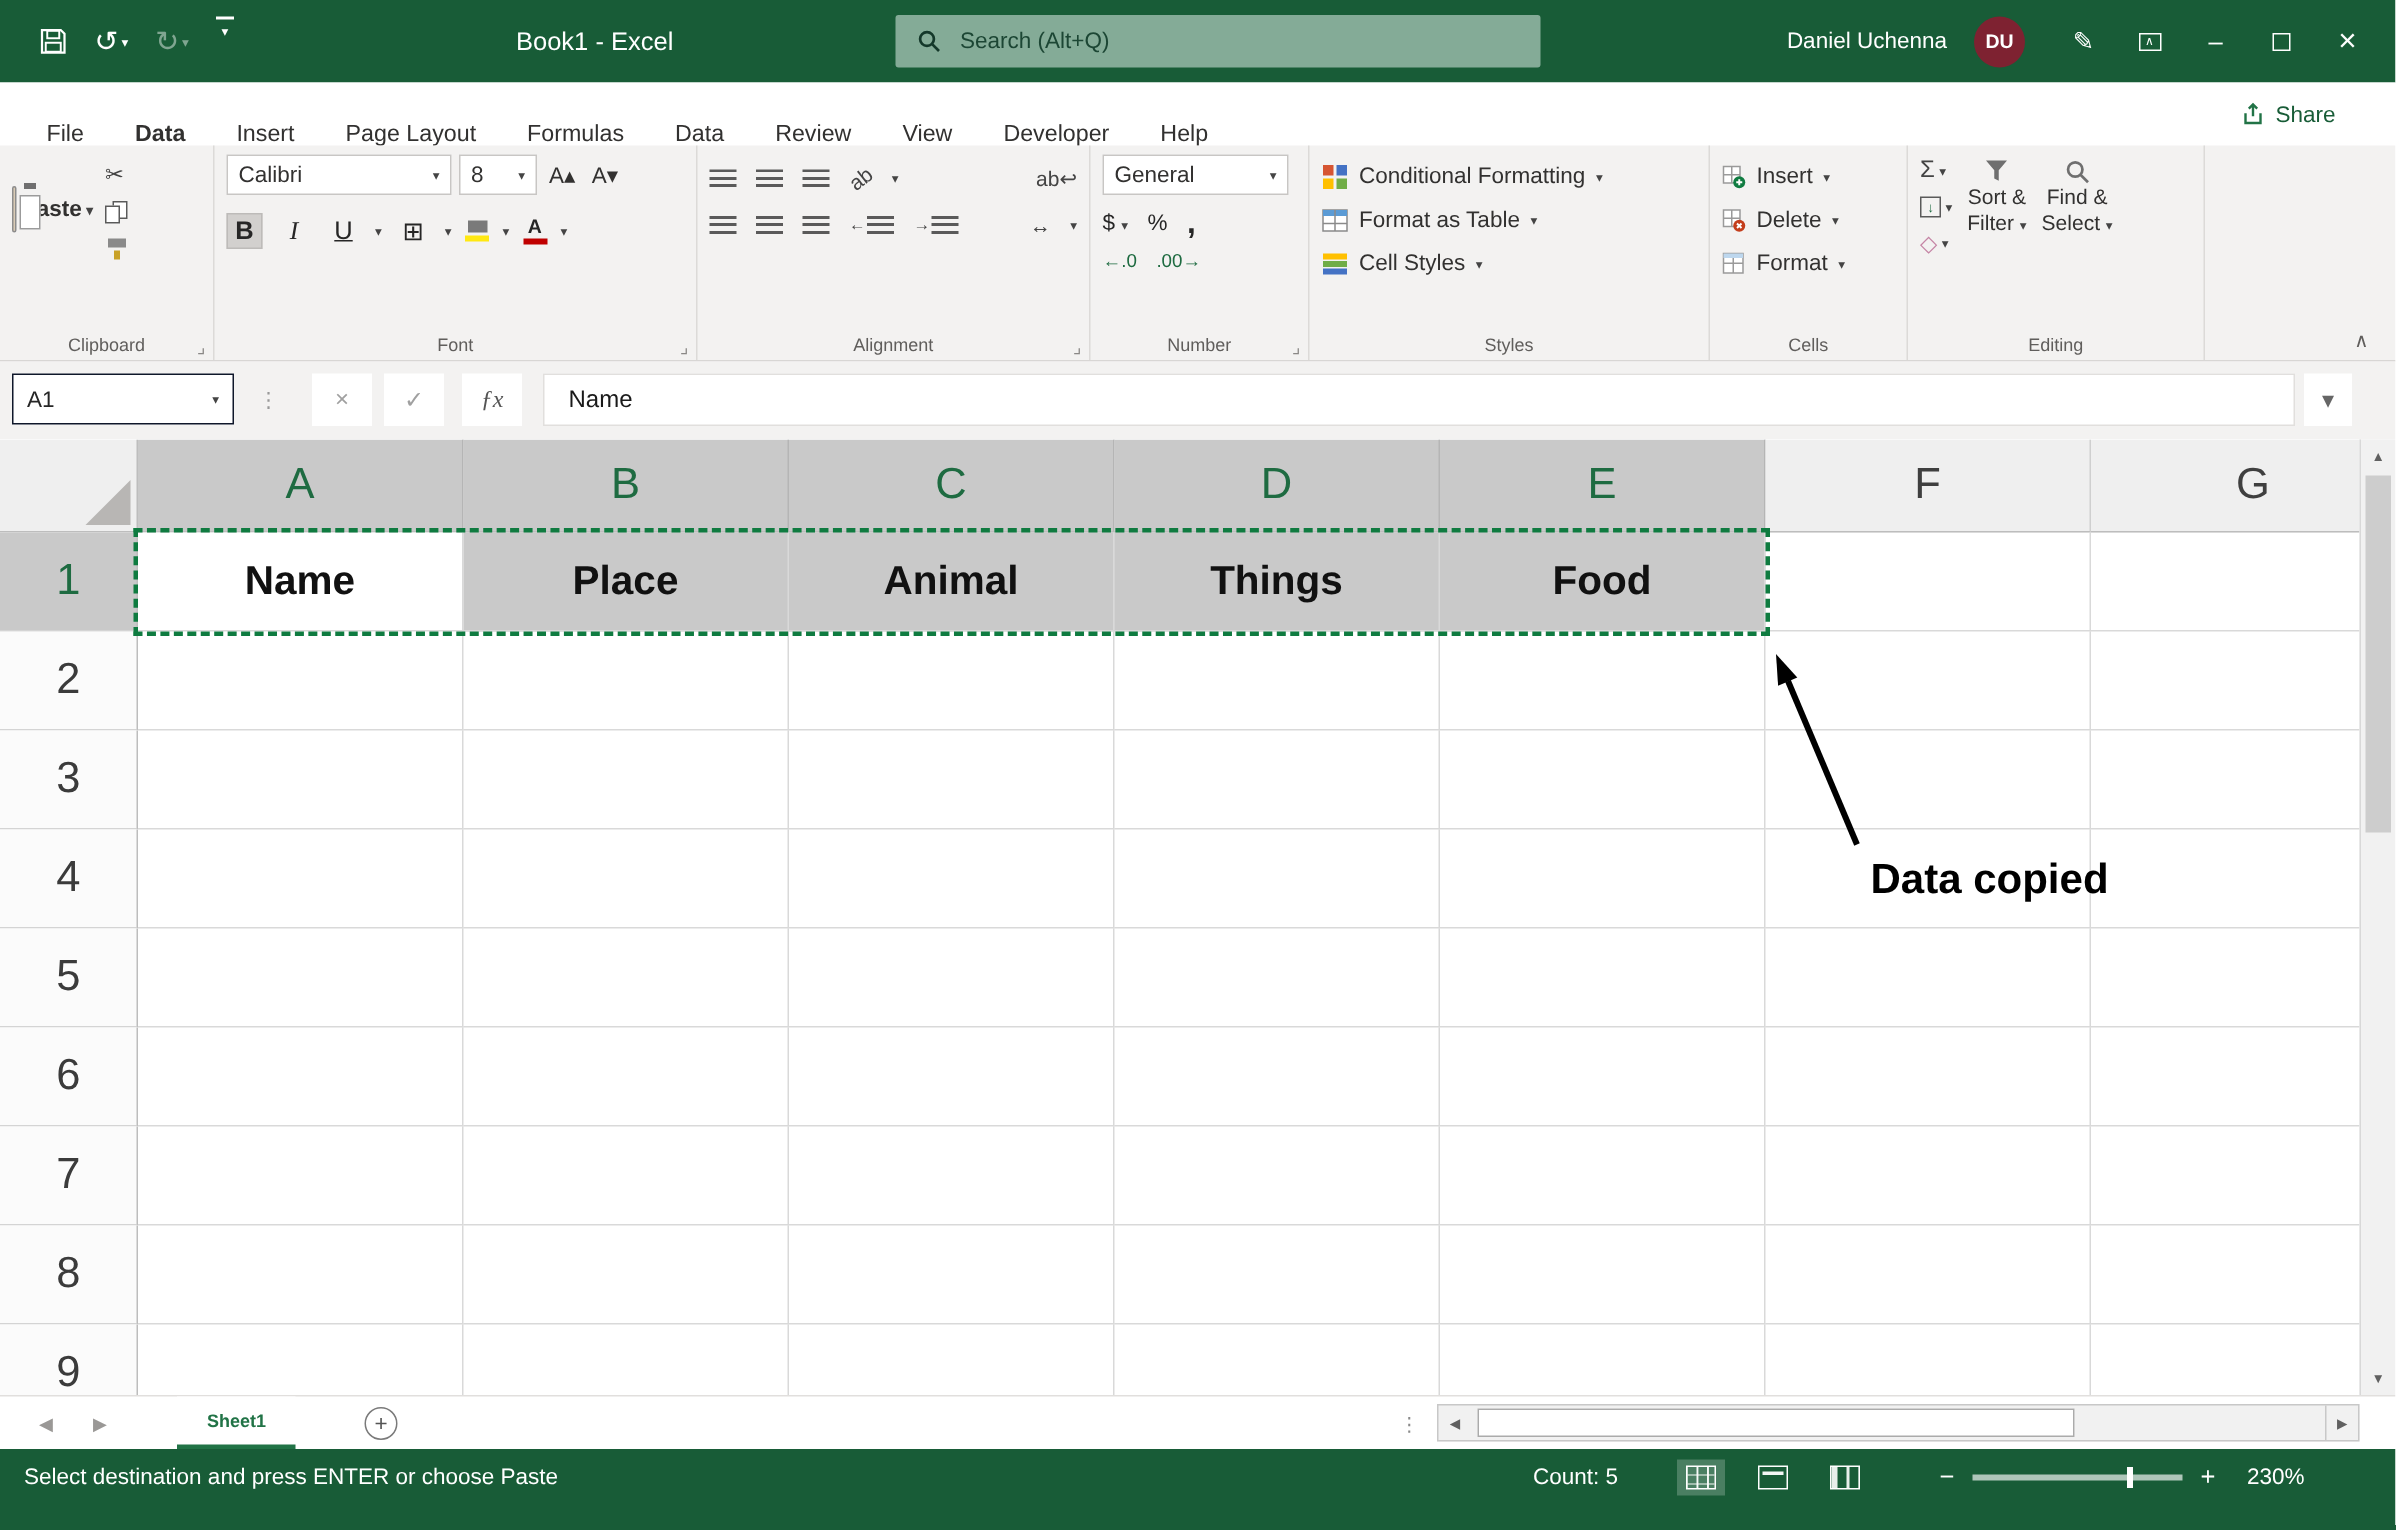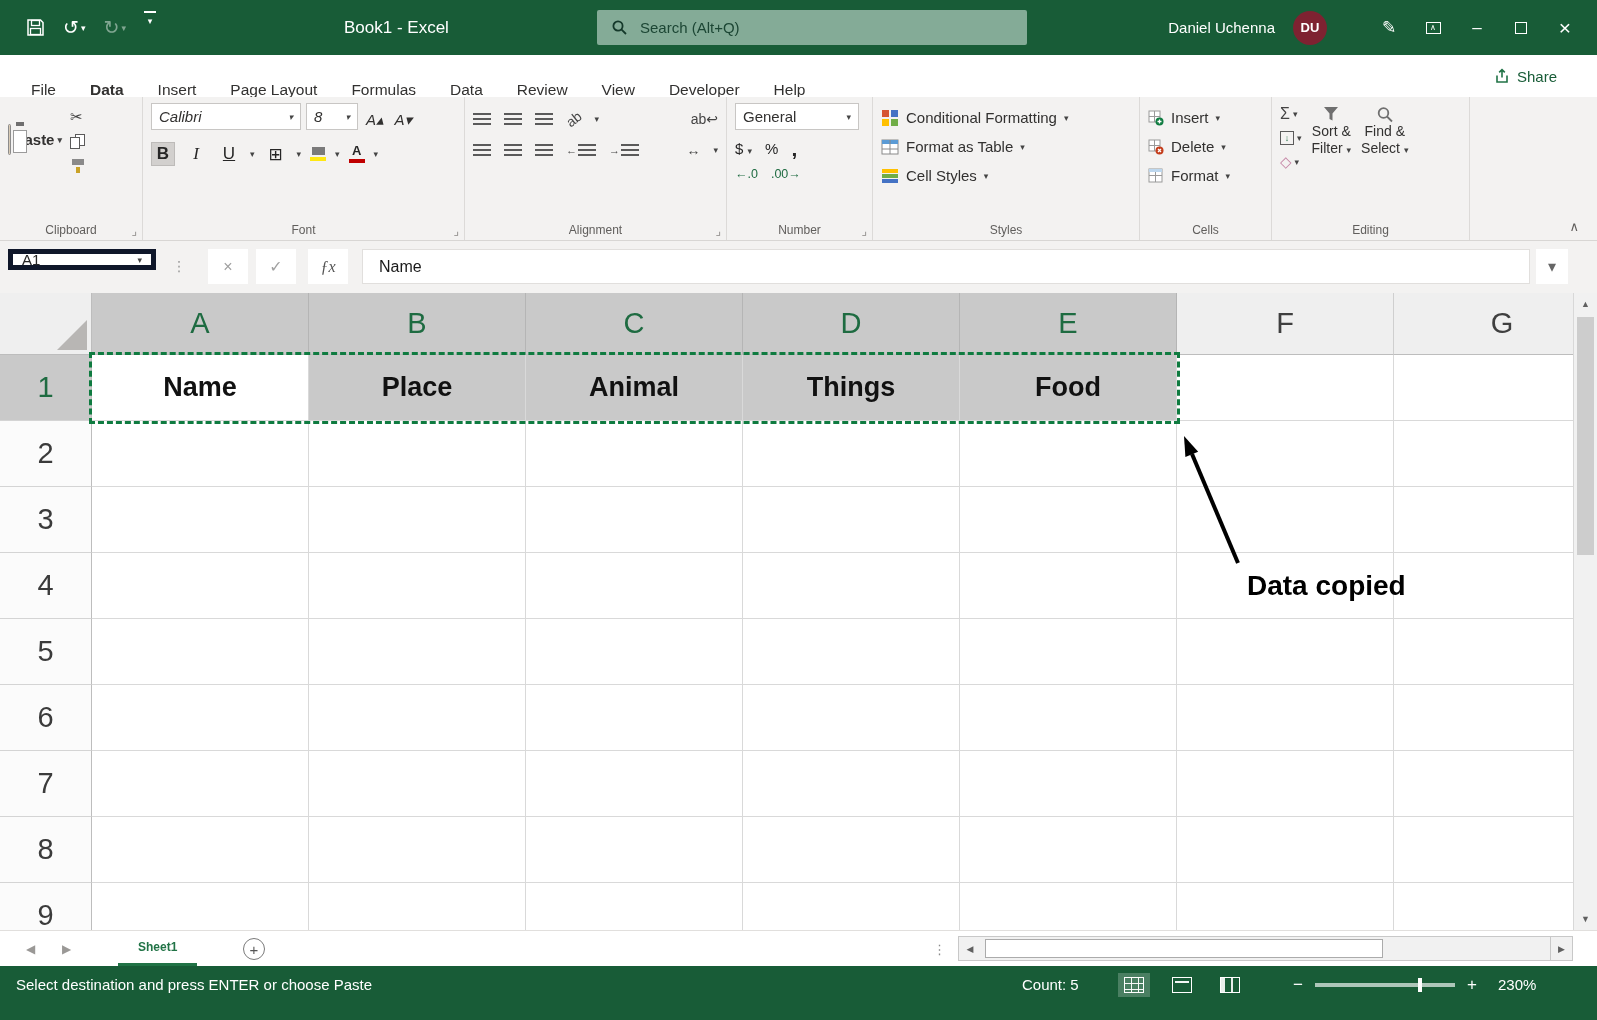--- a/index.html
+++ b/index.html
@@ -15,21 +15,21 @@
   .tbtn.redo { opacity:.45; }
   .qat-custom { display:flex; flex-direction:column; align-items:center; }
   .qat-custom .bar { width:12px; height:0; border-top:2px solid #fff; margin-bottom:1px; }
   .qat-custom .dd { font-size:9px; }
   .tb-title { position:absolute; left:344px; top:0; height:55px; line-height:55px; color:#fff; font-size:17px; }
   .searchbox { position:absolute; left:597px; top:10px; width:430px; height:35px; background:#84AB97; border-radius:2px; display:flex; align-items:center; padding-left:14px; gap:12px; }
   .searchbox input { background:transparent; border:none; outline:none; font-size:15px; color:#14382A; width:340px; font-family:inherit; }
   .searchbox input::placeholder { color:#1C4634; opacity:1; }
   .tb-right { position:absolute; right:10px; top:0; height:55px; display:flex; align-items:center; }
   .username { color:#fff; font-size:15px; margin-right:18px; }
-  .avatar { width:34px; height:34px; border-radius:50%; background:#7E2231; color:#fff; font-size:13px; font-weight:700; display:flex; align-items:center; justify-content:center; margin-right:40px; }
+  .avatar { width:34px; height:34px; border-radius:50%; background:#7E2231; color:#fff; font-size:13px; font-weight:700; display:flex; align-items:center; justify-content:center; margin-right:17px; }
   .tb-icon { width:44px; height:55px; color:#fff; display:flex; align-items:center; justify-content:center; font-size:17px; }
   .ribbonopt { width:44px; height:55px; display:flex; align-items:center; justify-content:center; }
   .ribbonopt .box { width:15px; height:12px; border:1.5px solid #fff; display:flex; align-items:flex-start; justify-content:center; font-size:8px; color:#fff; line-height:10px; }
   .max-box { width:12px; height:12px; border:1.5px solid #fff; }
 
   
   .tabstrip { position:absolute; top:55px; left:0; width:1597px; height:42px; background:#fff; display:flex; align-items:center; padding-left:14px; }
   .tab { padding:0 17px; font-size:15.5px; color:#323130; height:42px; line-height:42px; position:relative; white-space:nowrap;margin-top:27px; }
   .tab.active { font-weight:700; }
   .tab.active::after { content:""; position:absolute; left:14px; right:14px; bottom:0; height:3px; background:#217346; }
@@ -56,21 +56,21 @@
   .clip-icon .clip { position:absolute; left:7px; top:-3px; width:8px; height:4px; background:#6f6f6f; }
   .clip-col { display:flex; flex-direction:column; gap:9px; padding-top:4px; }
   .sicon { font-size:15px; color:#444; line-height:16px; }
   .copy-icon { position:relative; width:16px; height:16px; }
   .copy-icon .p1 { position:absolute; left:0; top:3px; width:10px; height:12px; border:1.5px solid #5A5A5A; background:#fff; }
   .copy-icon .p2 { position:absolute; left:5px; top:0; width:10px; height:12px; border:1.5px solid #5A5A5A; background:#fff; }
   .paint-icon { position:relative; width:16px; height:15px; }
   .paint-icon .brush { position:absolute; top:0; left:2px; width:12px; height:6px; background:#8a8a8a; }
   .paint-icon .tip { position:absolute; top:8px; left:6px; width:4px; height:6px; background:#C9A227; }
 
-  .f-row1 { display:flex; gap:5px; align-items:flex-end;font-style:italic; }
+  .f-row1 { display:flex; gap:5px; align-items:center; }
   .combo { background:#fff; border:1px solid #C8C6C4; height:27px; display:flex; align-items:center; justify-content:space-between; padding:0 7px; font-size:15px; color:#323130; }
   .font-name { width:150px; } .font-size { width:52px; } .num-fmt { width:124px; }
   .abtn { font-size:15px; padding:1px 3px; color:#323130; }
   .f-row2 { display:flex; gap:9px; align-items:center; margin-top:12px; }
   .fmt-b { min-width:24px; height:24px; display:flex; align-items:center; justify-content:center; font-size:17px; color:#262626; }
   .fmt-b.pressed { background:#D2D0CE; border:1px solid #BDBBB9; }
   .fmt-b.italic { font-style:italic; font-family:"Liberation Serif", serif; }
   .fmt-b.underline { text-decoration:underline; }
   .chip { display:flex; flex-direction:column; align-items:center; }
   .chip .bucket { width:13px; height:8px; background:#7A7A7A; }
@@ -95,21 +95,21 @@
   .edit-cols { display:flex; gap:10px; padding-top:2px; }
   .mini-col { display:flex; flex-direction:column; gap:8px; }
   .mini { display:flex; align-items:center; gap:3px; font-size:16px; color:#444; }
   .fill-ic { width:14px; height:14px; border:1.5px solid #5A5A5A; font-size:9px; display:flex; align-items:center; justify-content:center; color:#1E6B41; }
   .clear-ic { color:#C585A5; font-size:15px; }
   .big-btn { display:flex; flex-direction:column; align-items:center; font-size:14px; color:#323130; line-height:17px; padding-top:1px; }
   .collapse-ribbon { margin-left:auto; align-self:flex-end; padding:0 18px 6px 0; color:#605E5C; font-size:13px; }
 
   
   .formulabar { position:absolute; top:241px; left:0; width:1597px; height:52px; background:#F3F2F1; }
-  .namebox { position:absolute; left:8px; top:8px; width:148px; height:21px; background:#fff; border:5px solid #0f172a; display:flex; align-items:center; justify-content:space-between; padding:0 9px; font-size:15px; color:#262626; }
+  .namebox { position:absolute; left:8px; top:8px; width:148px; height:34px; background:#fff; border:1px solid #0f172a; display:flex; align-items:center; justify-content:space-between; padding:0 9px; font-size:15px; color:#262626; }
   .fb-dots { position:absolute; left:172px; top:8px; height:35px; line-height:35px; color:#999; font-size:14px; }
   .fb-ic { position:absolute; top:8px; width:40px; height:35px; display:flex; align-items:center; justify-content:center; font-size:16px; background:#fff; }
   .fb-cancel { left:208px; color:#A0A0A0; }
   .fb-check { left:256px; color:#A0A0A0; }
   .fb-fx { left:308px; color:#555; font-style:italic; font-family:"Liberation Serif", serif; }
   .fb-field { position:absolute; left:362px; top:8px; width:1168px; height:35px; background:#fff; border:1px solid #E1DFDD; display:flex; align-items:center; padding-left:16px; font-size:16px; color:#1a1a1a; }
   .fb-exp { position:absolute; left:1536px; top:8px; width:32px; height:35px; background:#fff; display:flex; align-items:center; justify-content:center; color:#666; }
 
   
   .sheet { position:absolute; top:293px; left:0; width:1573px; height:637px; background:#fff; overflow:hidden; }

